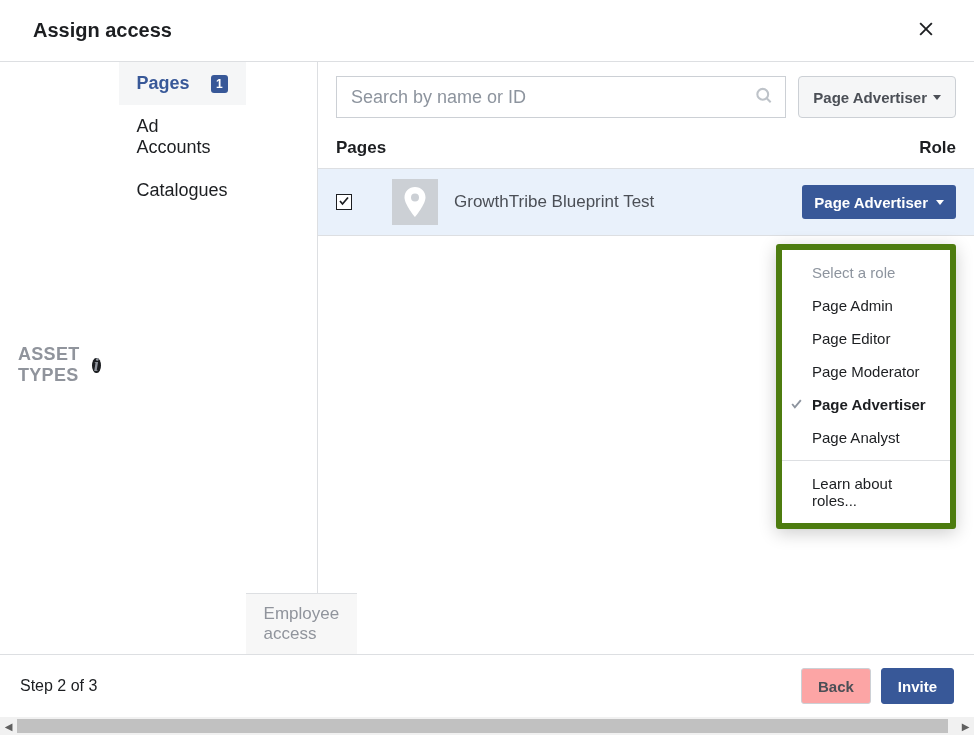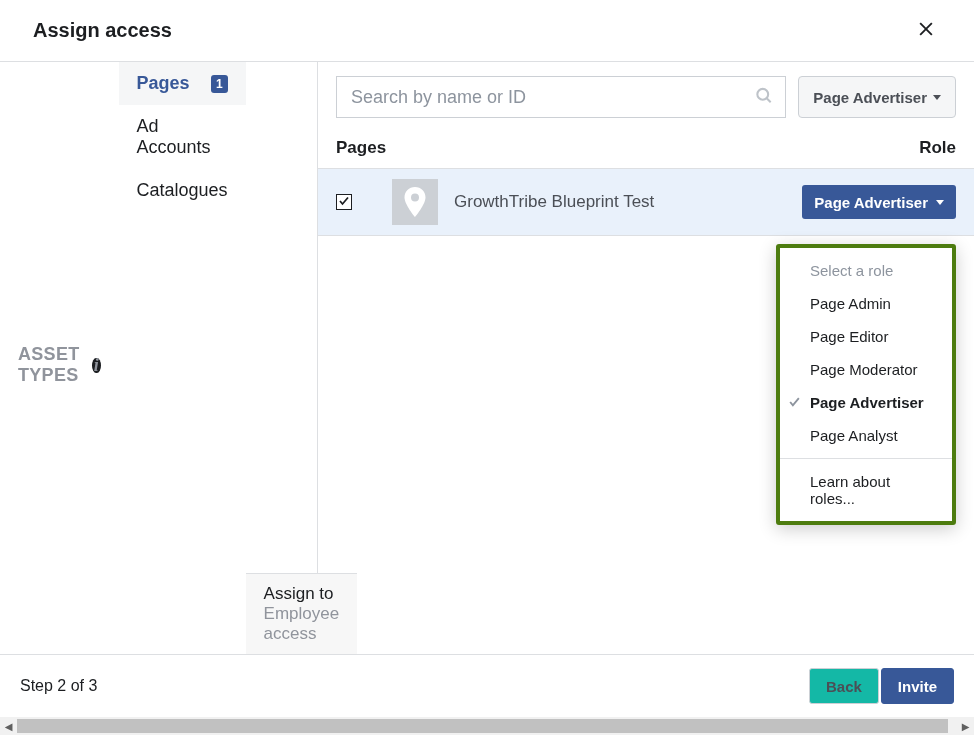--- a/index.html
+++ b/index.html
@@ -228,21 +228,21 @@
   }
   .role-btn .caret { border-top-color: #fff; }
 
   
   .role-dropdown {
     position: absolute;
     top: 182px;
     right: 18px;
     width: 180px;
     background: #fff;
-    border: 4px solid #4d7c0f;
+    border: 6px solid #4d7c0f;
     border-radius: 3px;
     box-shadow: 0 4px 18px rgba(0,0,0,0.2);
     padding: 6px 0;
     z-index: 10;
   }
   .role-dropdown .opt {
     padding: 8px 14px 8px 30px;
     font-size: 15px;
     color: #1c1e21;
     cursor: pointer;
@@ -263,36 +263,36 @@
     border-top: 1px solid #dddfe2;
     margin: 6px 0;
   }
 
   
   .footer {
     height: 62px;
     display: flex;
     align-items: center;
     padding: 0 20px;
-    gap: 2px;
+    gap: 10px;
   }
   .step-txt {
     font-size: 16px;
     color: #1c1e21;
   }
   .spacer { flex: 1; }
   .btn {
     height: 36px;
     padding: 0 16px;
     border-radius: 3px;
     font-size: 15px;
     font-weight: 700;
     cursor: pointer;
     border: 1px solid #ccd0d5;
-    background: #14b8a6;
+    background: #fca5a5;
     color: #4b4f56;
   }
   .btn-primary {
     background: #385898;
     border-color: #385898;
     color: #fff;
   }
 
   
   .hscroll {
@@ -355,21 +355,20 @@
       </li>
       <li>
         <span>Ad Accounts</span>
       </li>
       <li>
         <span>Catalogues</span>
       </li>
     </ul>
 
     <div class="assign-box">
-      <div class="lbl">Assign to</div>
       <div class="val">Employee access</div>
     </div>
   </div>
 
   <div class="content">
     <div class="search-row">
       <div class="search-wrap">
         <input class="search-input" type="text" placeholder="Search by name or ID" style="">
         <span class="search-icon">
           <svg viewBox="0 0 24 24" fill="none" stroke="currentColor" stroke-width="2.5">

